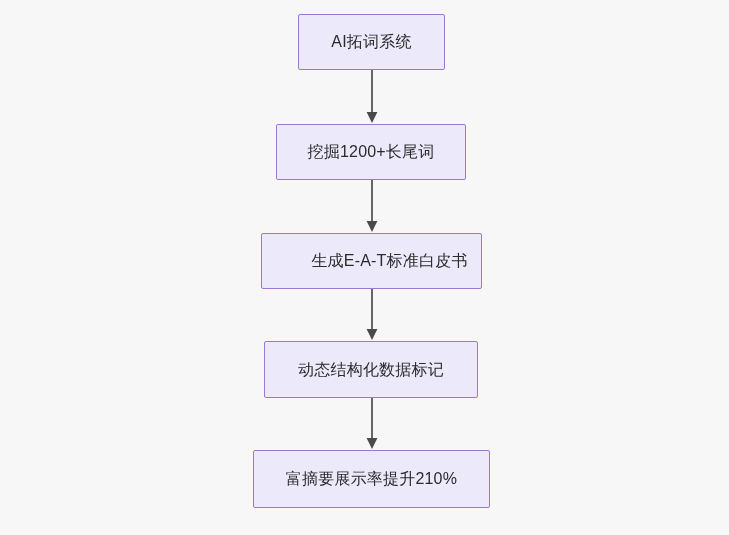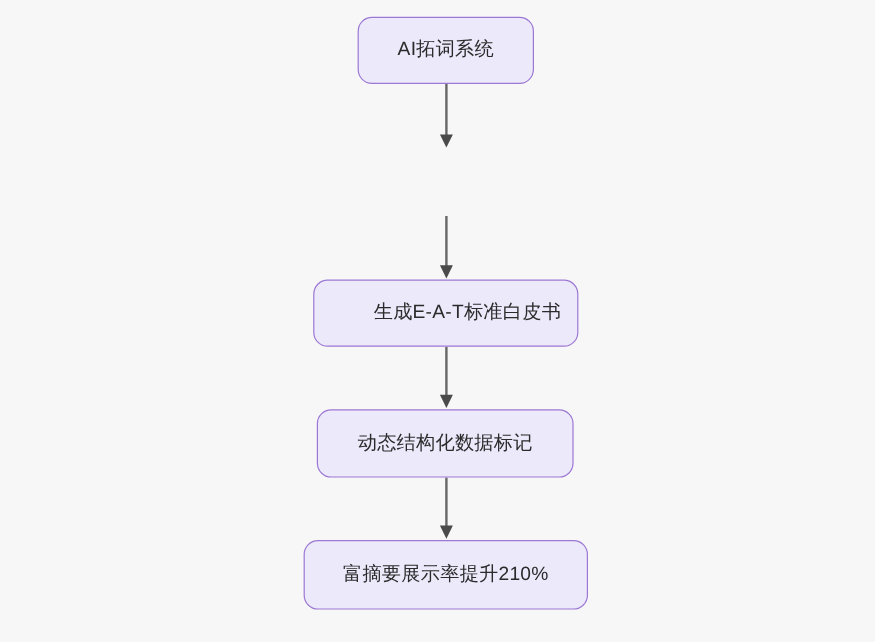--- a/index.html
+++ b/index.html
@@ -16,21 +16,21 @@
   #flowchart-canvas {
     position: relative;
     width: 729px;
     height: 535px;
   }
   .node {
     position: absolute;
     box-sizing: border-box;
     background: #ece9fb;
     border: 1px solid #9c78d4;
-    border-radius: 12px;
+    border-radius: 2px;
     display: flex;
     align-items: center;
     justify-content: center;
     color: #2b2b2b;
     font-size: 16px;
     line-height: 1;
     letter-spacing: 0.2px;
     white-space: nowrap;
   }
   .node-label {
@@ -75,20 +75,23 @@
     <svg width="14" height="52" viewBox="0 0 14 52">
       <line x1="7" y1="0" x2="7" y2="42" stroke="#666666" stroke-width="2"></line>
       <polygon points="7,51 1.6,40 12.4,40" fill="#4a4a4a"></polygon>
     </svg>
   </div>
 
   <div class="node" id="node-0" style="left: 298px; top: 14px; width: 147px; height: 56px; background: rgb(236, 233, 251); border-color: rgb(156, 120, 212); color: rgb(43, 43, 43);">
     <span class="node-label">AI拓词系统</span>
   </div>
 
+  <div class="node" id="node-1" style="left: 276px; top: 124px; width: 190px; height: 56px; background: rgb(236, 233, 251); border-color: rgb(156, 120, 212); color: rgb(43, 43, 43);">
+    <span class="node-label">挖掘1200+长尾词</span>
+  </div>
 
   <div class="node" id="node-2" style="left: 261px; top: 233px; width: 221px; height: 56px; background: rgb(236, 233, 251); border-color: rgb(156, 120, 212); color: rgb(43, 43, 43); padding-left: 36px;">
     <span class="node-label">生成E-A-T标准白皮书</span>
   </div>
 
   <div class="node" id="node-3" style="left: 264px; top: 341px; width: 214px; height: 57px; background: rgb(236, 233, 251); border-color: rgb(156, 120, 212); color: rgb(43, 43, 43); font-family: Liberation Serif, serif;">
     <span class="node-label">动态结构化数据标记</span>
   </div>
 
   <div class="node" id="node-4" style="left: 253px; top: 450px; width: 237px; height: 58px; background: rgb(236, 233, 251); border-color: rgb(156, 120, 212); color: rgb(43, 43, 43);">

